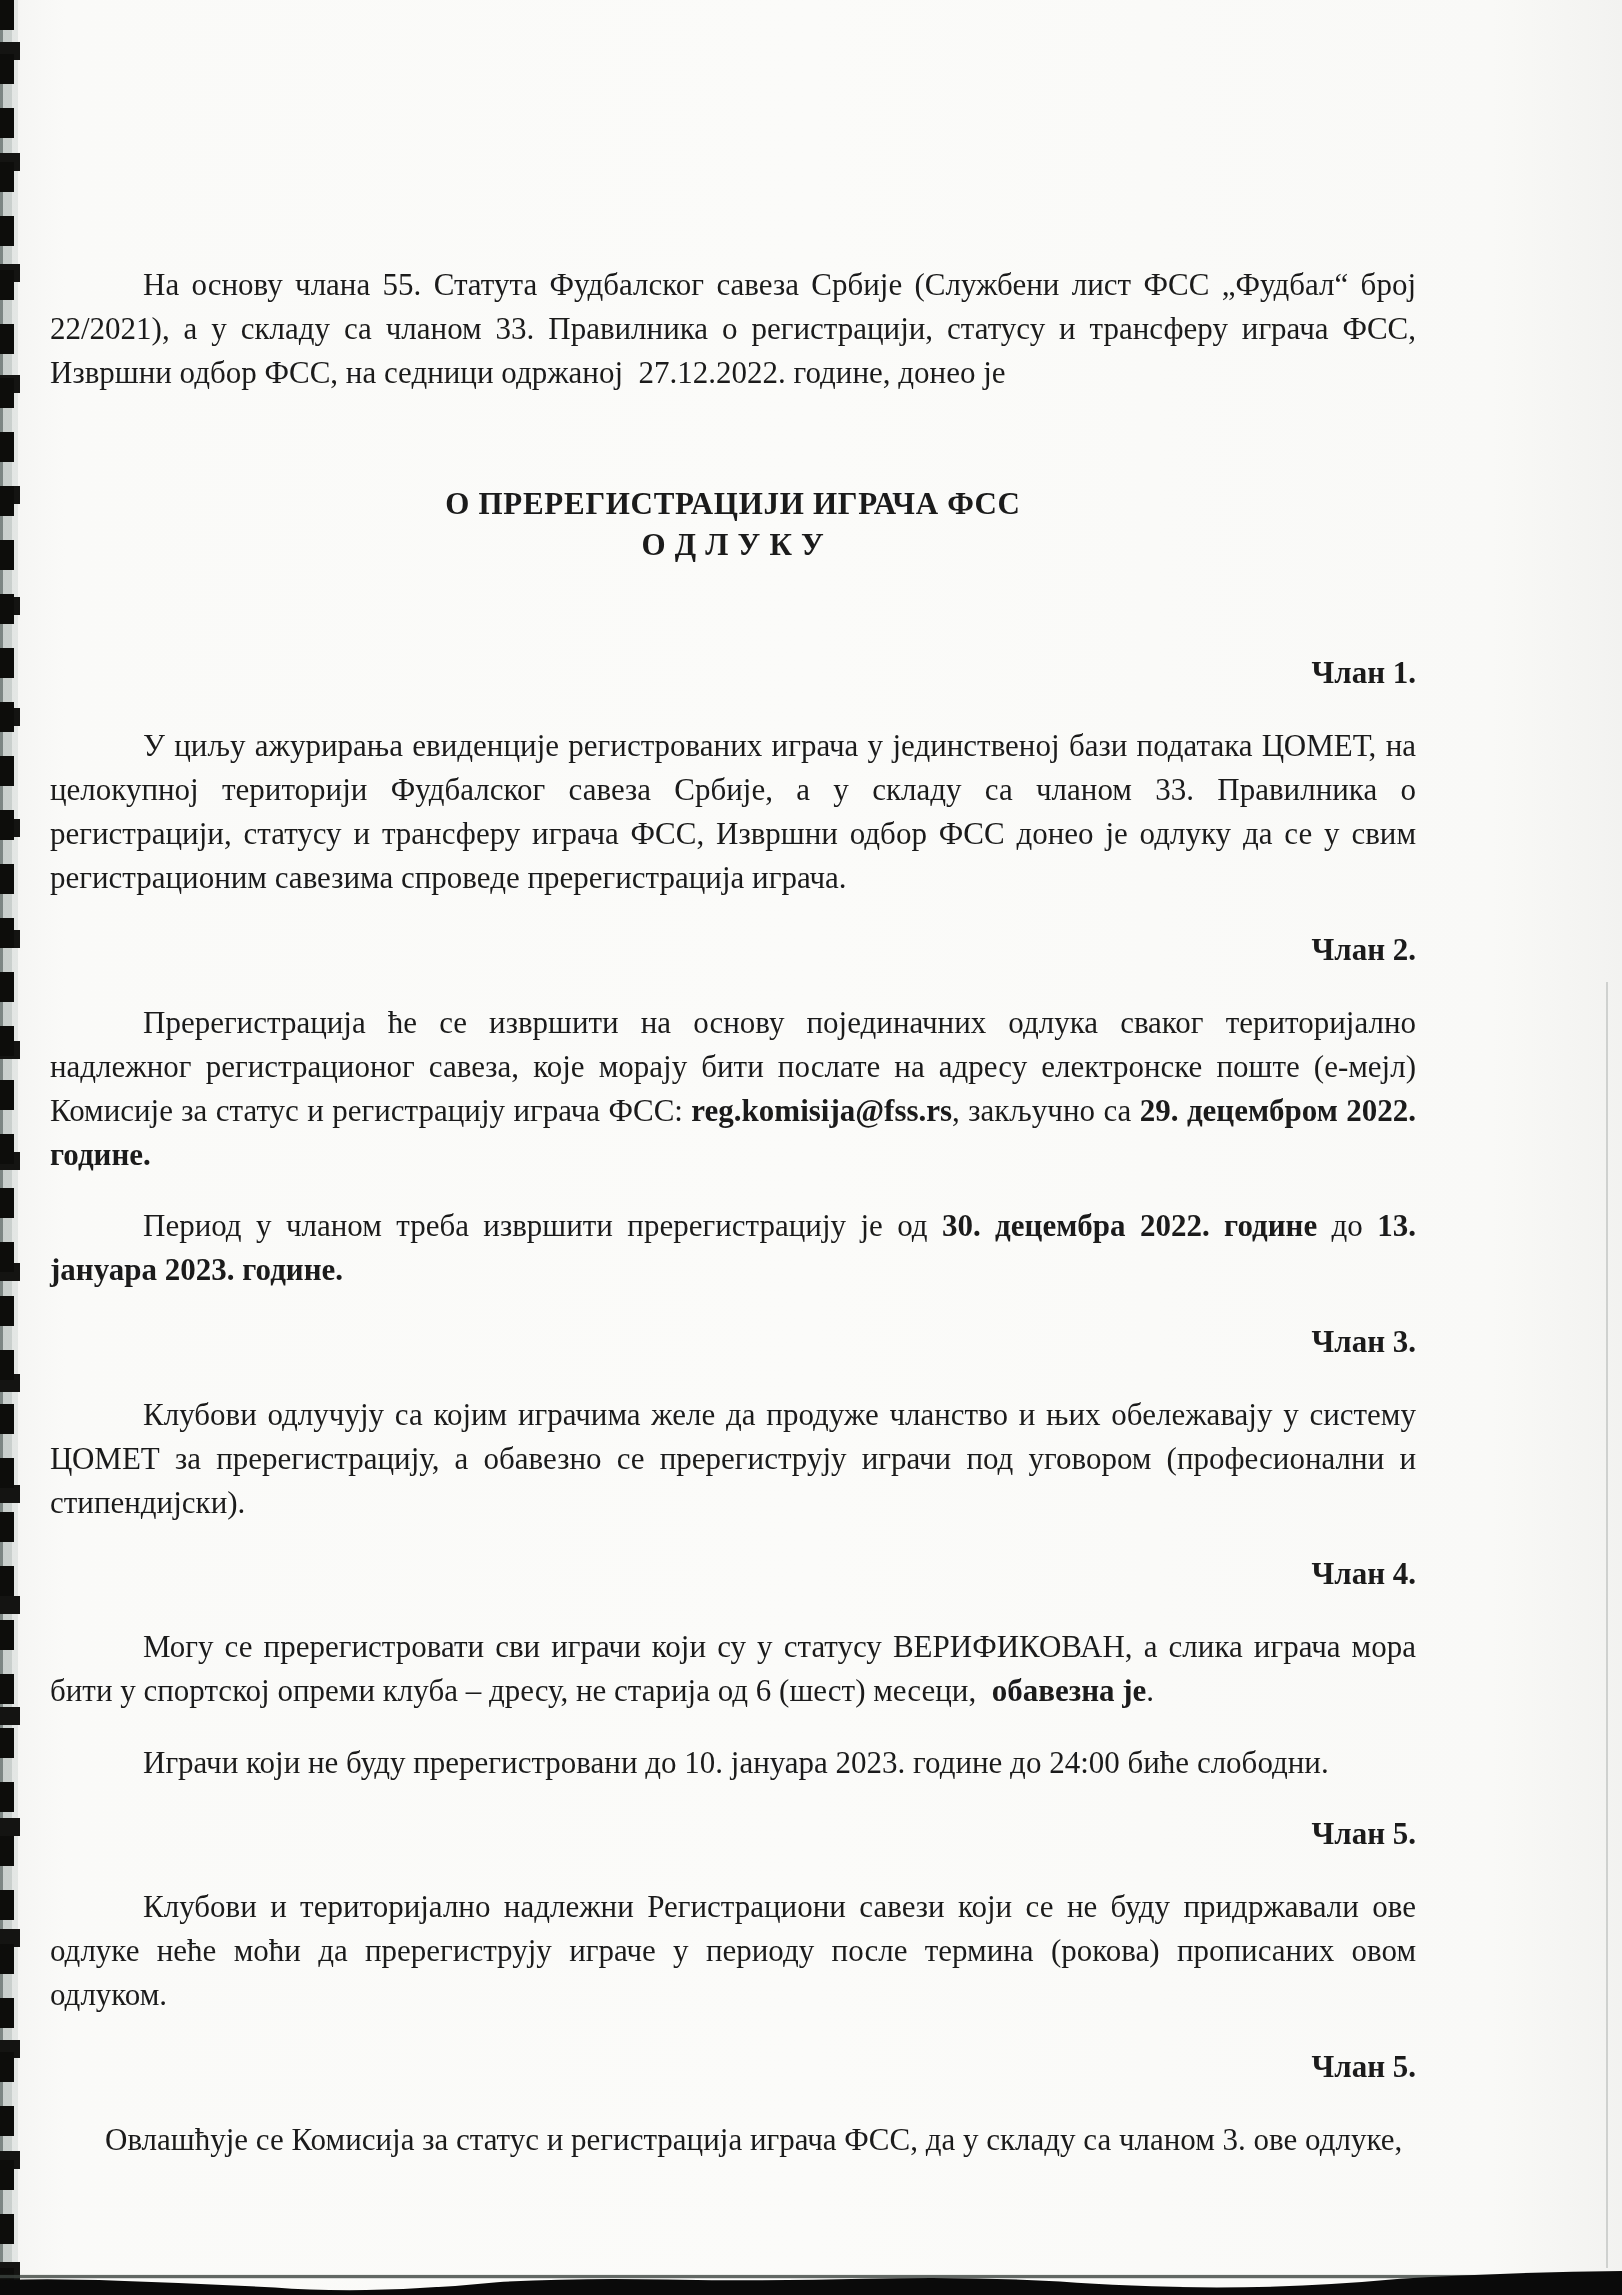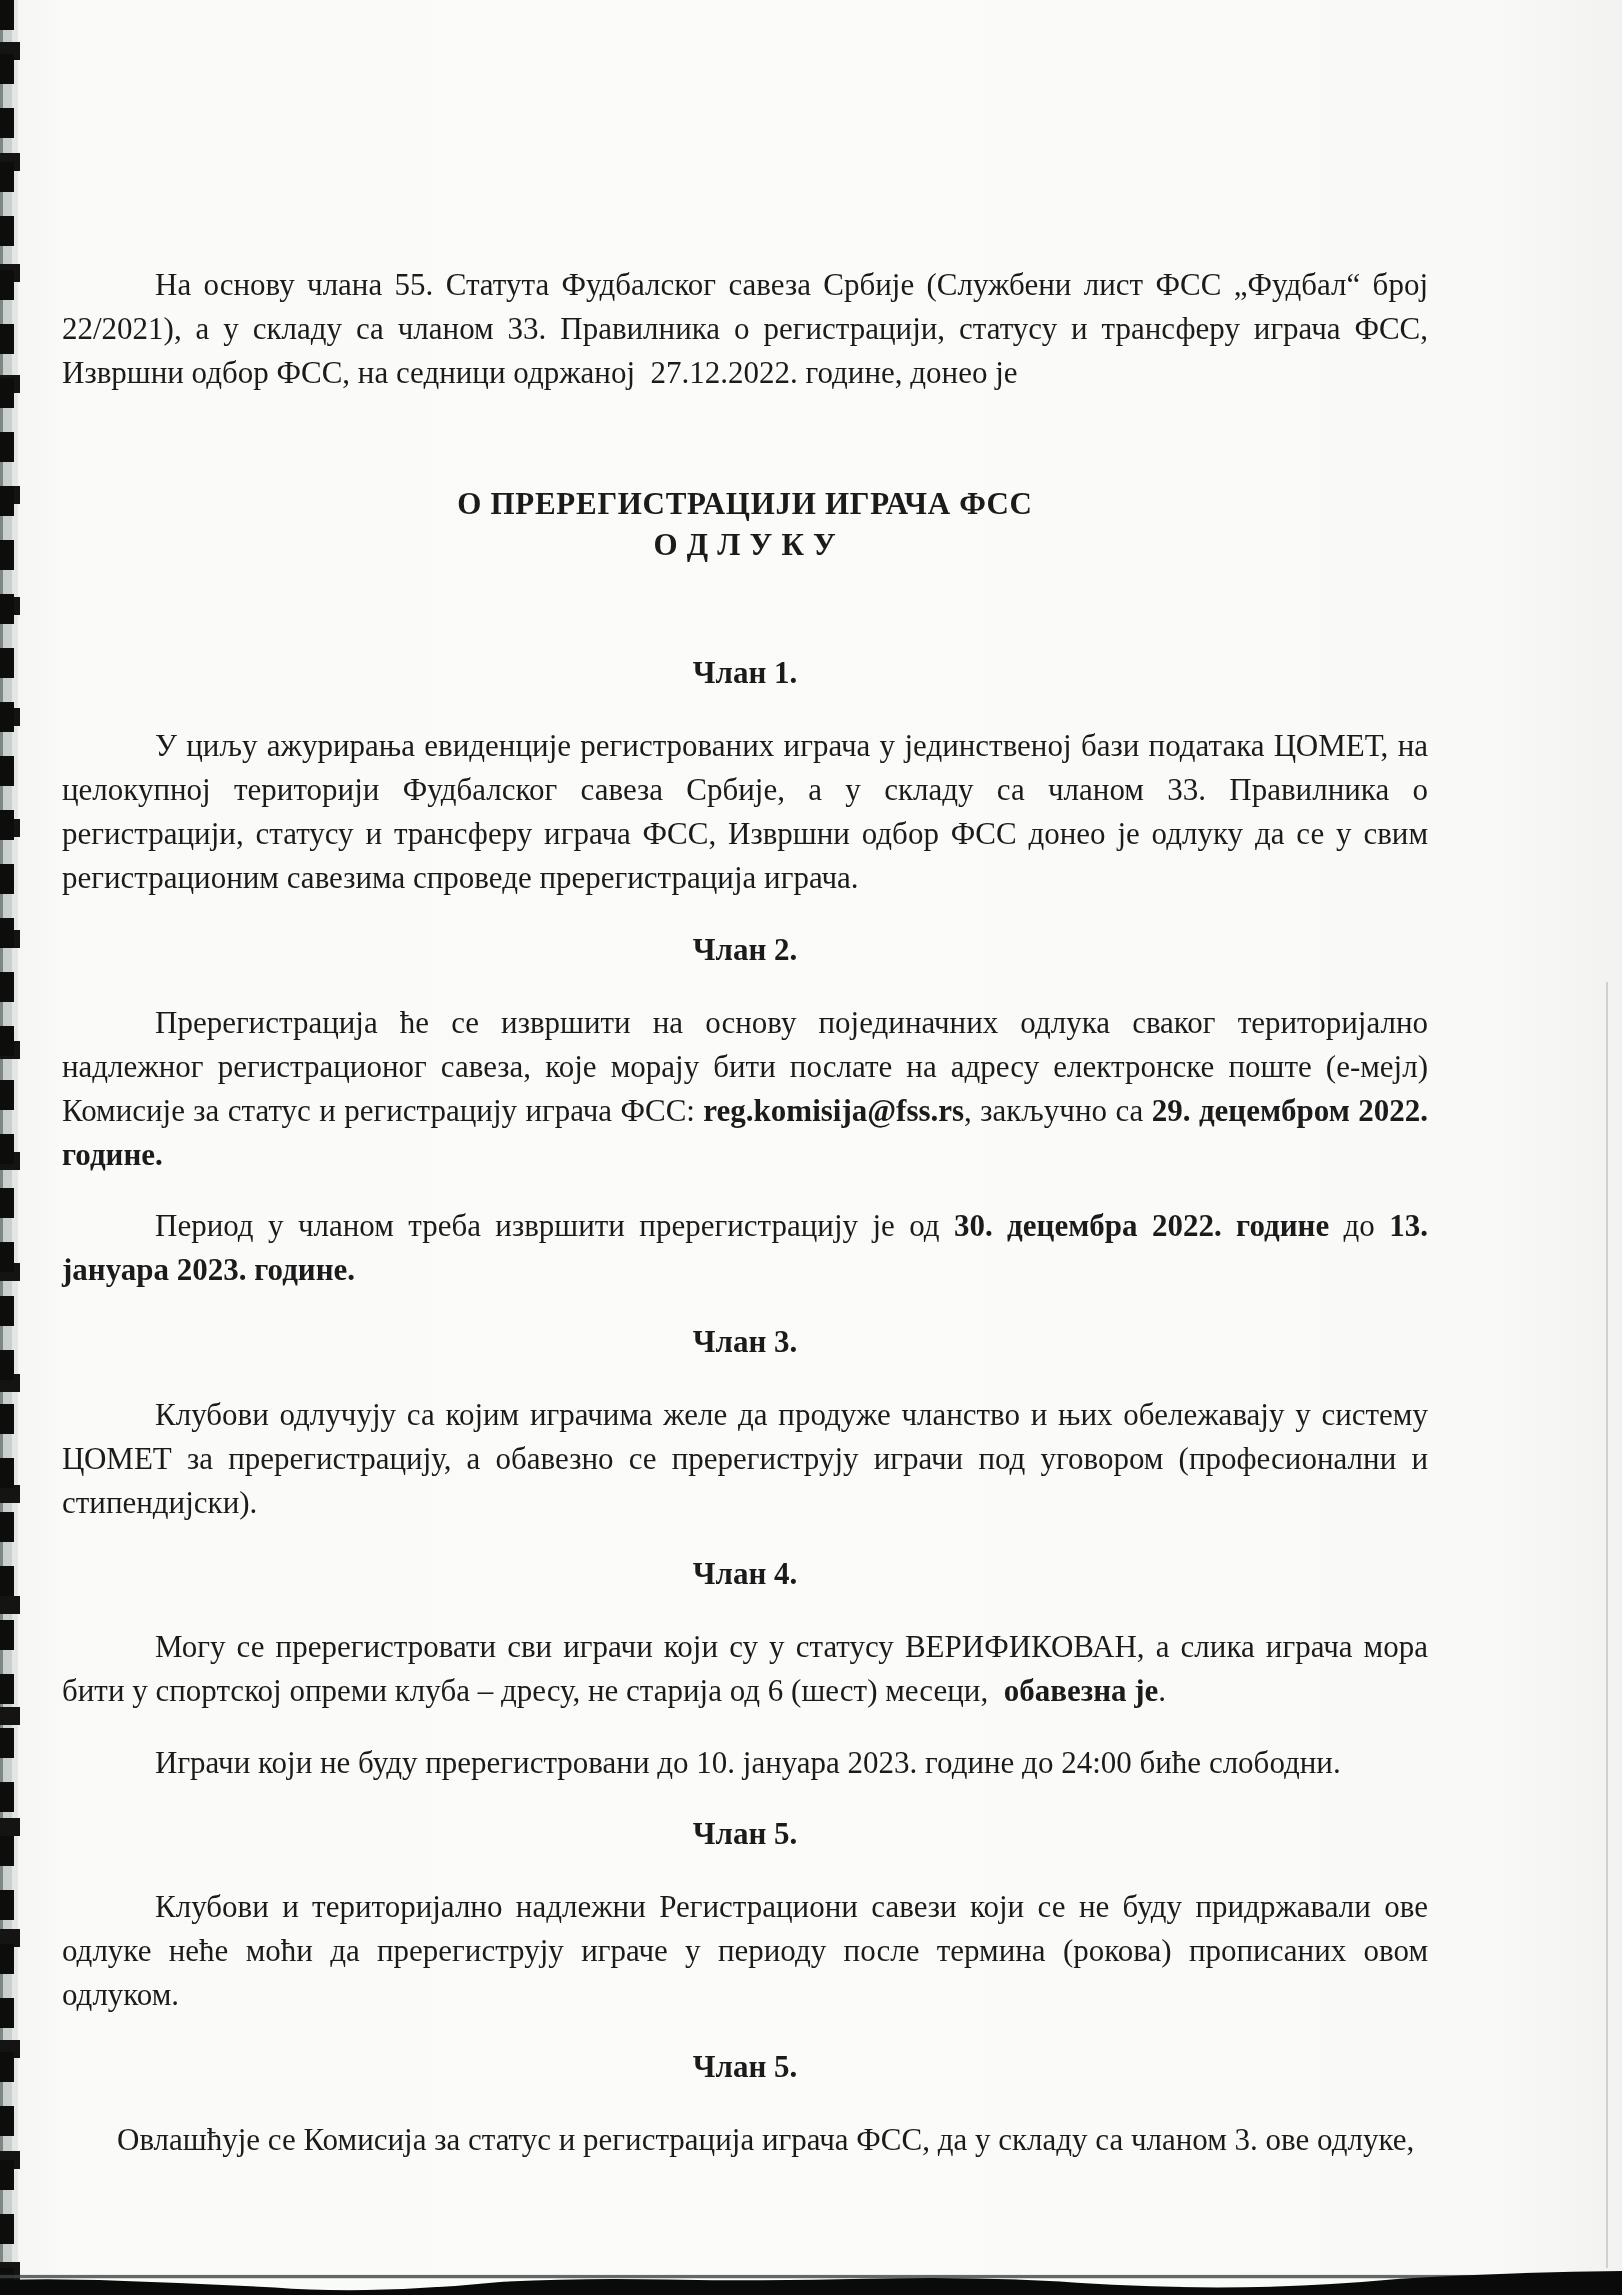--- a/index.html
+++ b/index.html
@@ -3,29 +3,29 @@
 <meta charset="utf-8">
 <style>
   html,body{margin:0;padding:0;background:#e8e8e6;}
   .page{
     position:relative;width:1622px;height:2295px;overflow:hidden;
     background:linear-gradient(90deg,#f4f4f2 0,#fafaf8 4%,#fbfbf9 50%,#f9f9f7 92%,#f2f2f0 100%);
     font-family:"Liberation Serif","DejaVu Serif",serif;
     color:#1b1b1b;
   }
   .doc{
-    position:absolute;left:62px;top:0;width:1366px;
+    position:absolute;left:50px;top:0;width:1366px;
     font-size:31px;line-height:44px;text-align:justify;
   }
   p.para{margin:0 0 27.5px 0;text-indent:93px;}
   p.para.first{margin-top:263px;}
   p.para.small-indent{text-indent:55px;}
   .title-block{margin:88px 0 86px 0;text-align:center;font-weight:700;line-height:41px;text-indent:0;}
   .title-line{letter-spacing:0.7px;}
-  p.heading{margin:0 0 29px 0;text-align:center;font-weight:700;text-indent:0;}
+  p.heading{margin:0 0 29px 0;text-align:right;font-weight:700;text-indent:0;}
   b{font-weight:700;}
   
   .edge-strip{
     position:absolute;left:0;top:0;width:22px;height:100%;pointer-events:none;
     background:
       repeating-linear-gradient(180deg,#0d0d0b 0 30px,rgba(13,13,11,0) 30px 54px),
       repeating-linear-gradient(180deg,rgba(10,10,10,0) 0 15.7px,#141412 15.7px 34px,rgba(10,10,10,0) 34px 111px),
       linear-gradient(90deg,rgba(95,107,104,0.8) 0 3.3px,rgba(166,177,174,0.55) 3.3px 11.8px,rgba(190,199,196,0.32) 11.8px 17.7px,rgba(190,199,196,0) 17.7px);
     background-size:14.4px 100%,20px 100%,100% 100%;
     background-position:0 0,0 26px,0 0;

